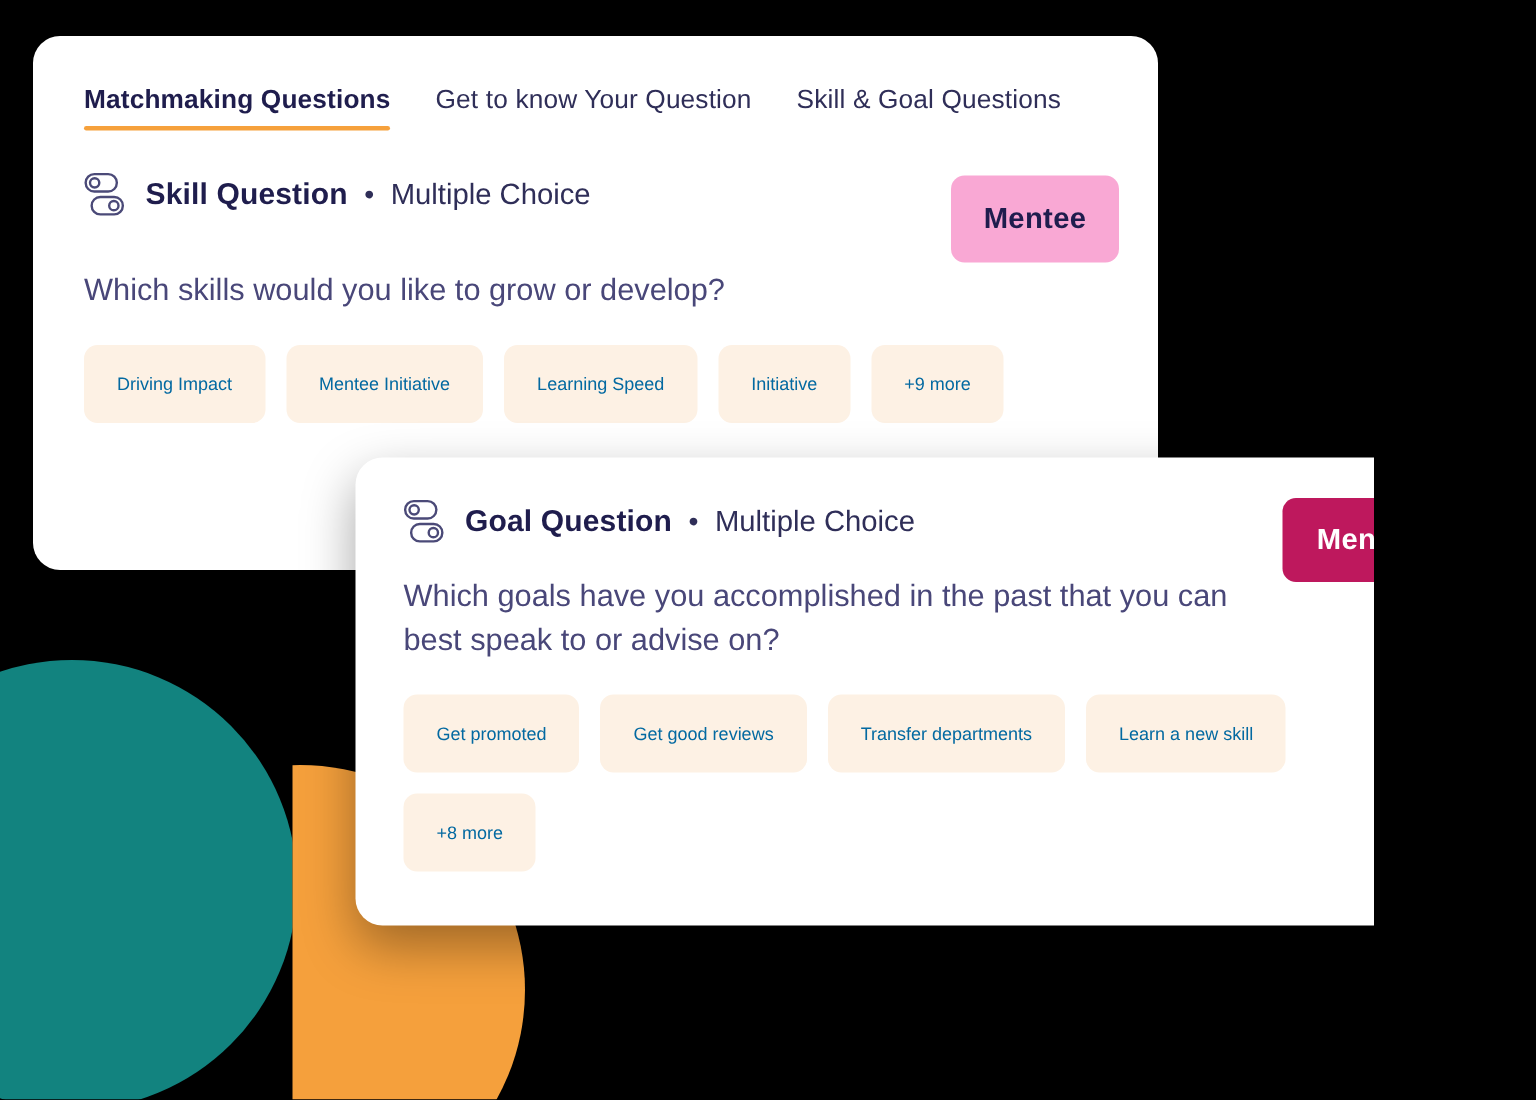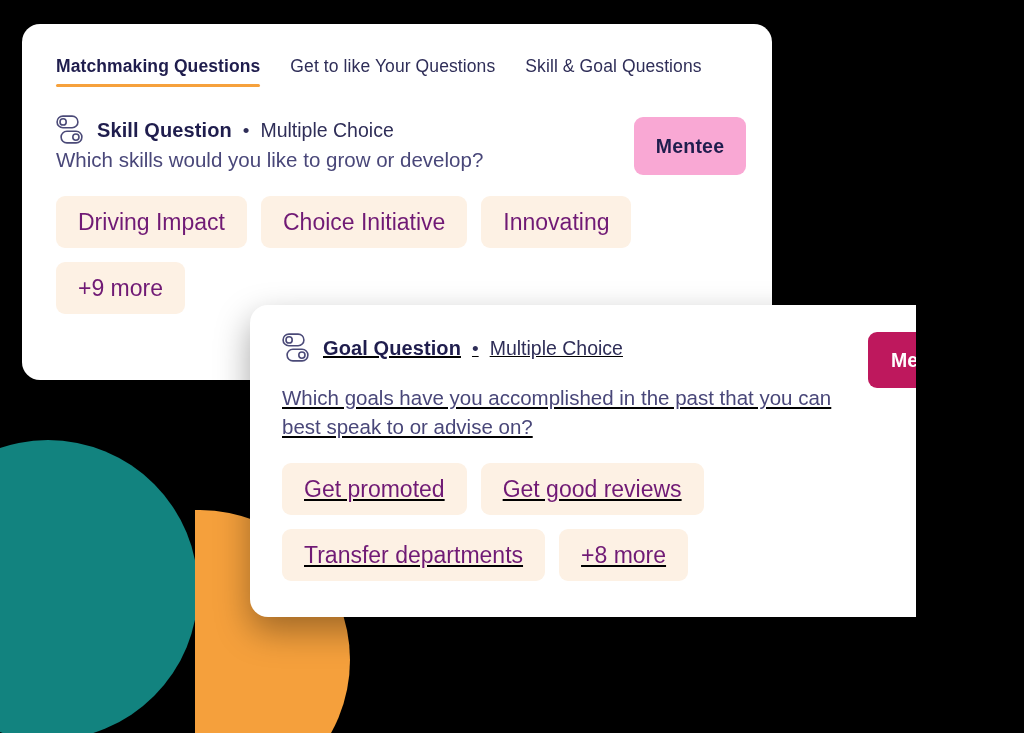--- a/index.html
+++ b/index.html
@@ -69,27 +69,26 @@
   #card-skill {
     left: 22px;
     top: 24px;
     width: 750px;
     height: 356px;
     padding: 0 34px;
     z-index: 2;
   }
 
   #card-goal {
-    left: 250px;
+    left: 237px;
     top: 305px;
     width: 756px;
     height: 312px;
     padding: 0 32px;
     z-index: 3;
-    text-decoration: underline;
   }
 
   
   .tabs {
     display: flex;
     align-items: flex-end;
     gap: 30px;
     padding-top: 32px;
   }
   .tab {
@@ -193,39 +192,39 @@
     position: absolute;
   }
 
   
   .prompt {
     font-size: 20.5px;
     color: #494779;
     line-height: 1.42;
     font-weight: 400;
   }
-  #card-skill .prompt { max-width: 620px; }
+  #card-skill .prompt { margin-top: 34px; max-width: 620px; }
   #card-goal  .prompt { margin-top: 20px; max-width: 580px; }
 
   
   .chips {
     display: flex;
     flex-wrap: wrap;
     gap: 14px;
   }
   #card-skill .chips { margin-top: 22px; width: 700px; }
   #card-goal  .chips { margin-top: 22px; width: 640px; }
 
   .chip {
     background: #FDF1E4;
-    color: #701a75;
+    color: #0369a1;
     border: none;
     border-radius: 9px;
     font-family: "Liberation Sans", sans-serif;
-    font-size: 23px;
+    font-size: 12px;
     font-weight: 400;
     padding: 0 22px;
     height: 52px;
     display: inline-flex;
     align-items: center;
     justify-content: center;
     cursor: pointer;
     white-space: nowrap;
   }
 </style>
@@ -241,21 +240,21 @@
     <div class="circle" id="deco-orange-circle"></div>
   </div>
 
   <div class="card" id="card-skill">
 
     <nav class="tabs">
       <div class="tab active">
         <span>Matchmaking Questions</span>
       </div>
       <div class="tab">
-        <span>Get to like Your Questions</span>
+        <span>Get to know Your Question</span>
       </div>
       <div class="tab">
         <span>Skill &amp; Goal Questions</span>
       </div>
     </nav>
 
     <div class="qhead">
       <span class="toggle-icon">
         <svg width="28" height="30" viewBox="0 0 28 30" fill="none" xmlns="http://www.w3.org/2000/svg">
           <rect x="1.1" y="1.1" width="20.8" height="11.6" rx="5.8" stroke="#4B4A78" stroke-width="1.6" fill="#ffffff"></rect>
@@ -268,22 +267,23 @@
       <span class="qdot">•</span>
       <span class="qtype">Multiple Choice</span>
 
       <button class="role-badge" id="badge-mentee">Mentee</button>
     </div>
 
     <p class="prompt">Which skills would you like to grow or develop?</p>
 
     <div class="chips">
       <button class="chip">Driving Impact</button>
-      <button class="chip">Choice Initiative</button>
-      <button class="chip">Innovating</button>
+      <button class="chip">Mentee Initiative</button>
+      <button class="chip">Learning Speed</button>
+      <button class="chip">Initiative</button>
       <button class="chip">+9 more</button>
     </div>
   </div>
 
   <div class="card" id="card-goal">
 
     <div class="qhead">
       <span class="toggle-icon">
         <svg width="28" height="30" viewBox="0 0 28 30" fill="none" xmlns="http://www.w3.org/2000/svg">
           <rect x="1.1" y="1.1" width="20.8" height="11.6" rx="5.8" stroke="#4B4A78" stroke-width="1.6" fill="#ffffff"></rect>
@@ -298,17 +298,18 @@
 
       <button class="role-badge" id="badge-mentor">Mentor</button>
     </div>
 
     <p class="prompt">Which goals have you accomplished in the past that you can best speak to or advise on?</p>
 
     <div class="chips">
       <button class="chip">Get promoted</button>
       <button class="chip">Get good reviews</button>
       <button class="chip">Transfer departments</button>
+      <button class="chip">Learn a new skill</button>
       <button class="chip">+8 more</button>
     </div>
   </div>
 
 </div>
 
 </body></html>

